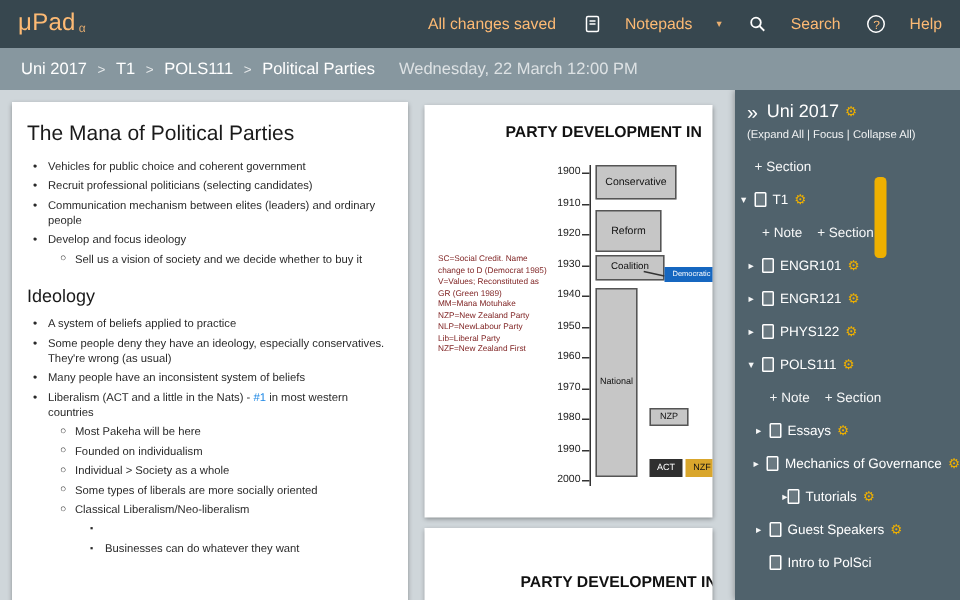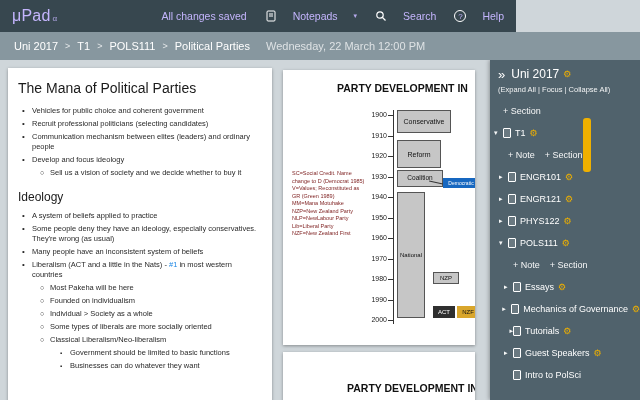--- a/index.html
+++ b/index.html
@@ -1,19 +1,19 @@
 <!DOCTYPE html>
 <html><head>
 <meta charset="utf-8">
 <style>
   *{margin:0;padding:0;box-sizing:border-box}
   html,body{width:640px;height:400px;overflow:hidden;background:#cfd6da;
     font-family:"Liberation Sans","DejaVu Sans",sans-serif;}
   
-  .topbar{position:absolute;left:0;top:0;width:516px;height:32px;background:#37474f;color:#c4b5fd;
+  .topbar{position:absolute;left:0;top:0;width:640px;height:32px;background:#37474f;color:#fdba74;
     display:flex;align-items:center;justify-content:space-between;padding:0 12px;z-index:40}
   .logo{font-size:16px;letter-spacing:.2px;cursor:pointer;display:flex;align-items:flex-end}
   .logo-suffix{font-size:8px;opacity:.85;margin-left:2px;padding-bottom:2px}
   .topbar-right{display:flex;align-items:center;gap:18px;font-size:10.5px}
   .top-item{display:flex;align-items:center;gap:16px;cursor:pointer}
   .caret{font-size:7px;opacity:.9}
   .help-icon{width:12px;height:12px;border:1px solid #fff;border-radius:50%;font-size:8px;
     display:flex;align-items:center;justify-content:center}
   
   .crumbbar{position:absolute;left:0;top:32px;width:640px;height:28px;background:#87979f;color:#fff;
@@ -164,21 +164,20 @@
         <div class="blk-li lvl1">
           <span class="marker">○</span>
           <span class="txt"><span>Some types of liberals are more socially oriented</span></span>
         </div>
         <div class="blk-li lvl1">
           <span class="marker">○</span>
           <span class="txt"><span>Classical </span><span class="italic">Liberalism/Neo-liberalism</span></span>
         </div>
         <div class="blk-li lvl2">
           <span class="marker">▪</span>
-          <span class="txt"><span>Government should be limited to basic functions</span></span>
         </div>
         <div class="blk-li lvl2">
           <span class="marker">▪</span>
           <span class="txt"><span>Businesses can do whatever they want</span></span>
         </div>
       </div>
   </div>
 
   <div class="panel panel2">
     <div class="p2title">PARTY DEVELOPMENT IN</div>
@@ -289,21 +288,21 @@
           <span class="doc-icon"></span>
           <span class="sb-label">Essays</span>
           <span class="gear">⚙</span>
         </div>
         <div class="sb-row" style="padding-left: 14px; justify-content: flex-end;">
           <span class="arrow">▸</span>
           <span class="doc-icon"></span>
           <span class="sb-label">Mechanics of Governance</span>
           <span class="gear">⚙</span>
         </div>
-        <div class="sb-row" style="padding-left: 14px; text-align: right;">
+        <div class="sb-row" style="padding-left: 26px; text-align: right;">
           <span class="arrow">▸</span>
           <span class="doc-icon"></span>
           <span class="sb-label">Tutorials</span>
           <span class="gear">⚙</span>
         </div>
         <div class="sb-row" style="padding-left: 14px;">
           <span class="arrow">▸</span>
           <span class="doc-icon"></span>
           <span class="sb-label">Guest Speakers</span>
           <span class="gear">⚙</span>

